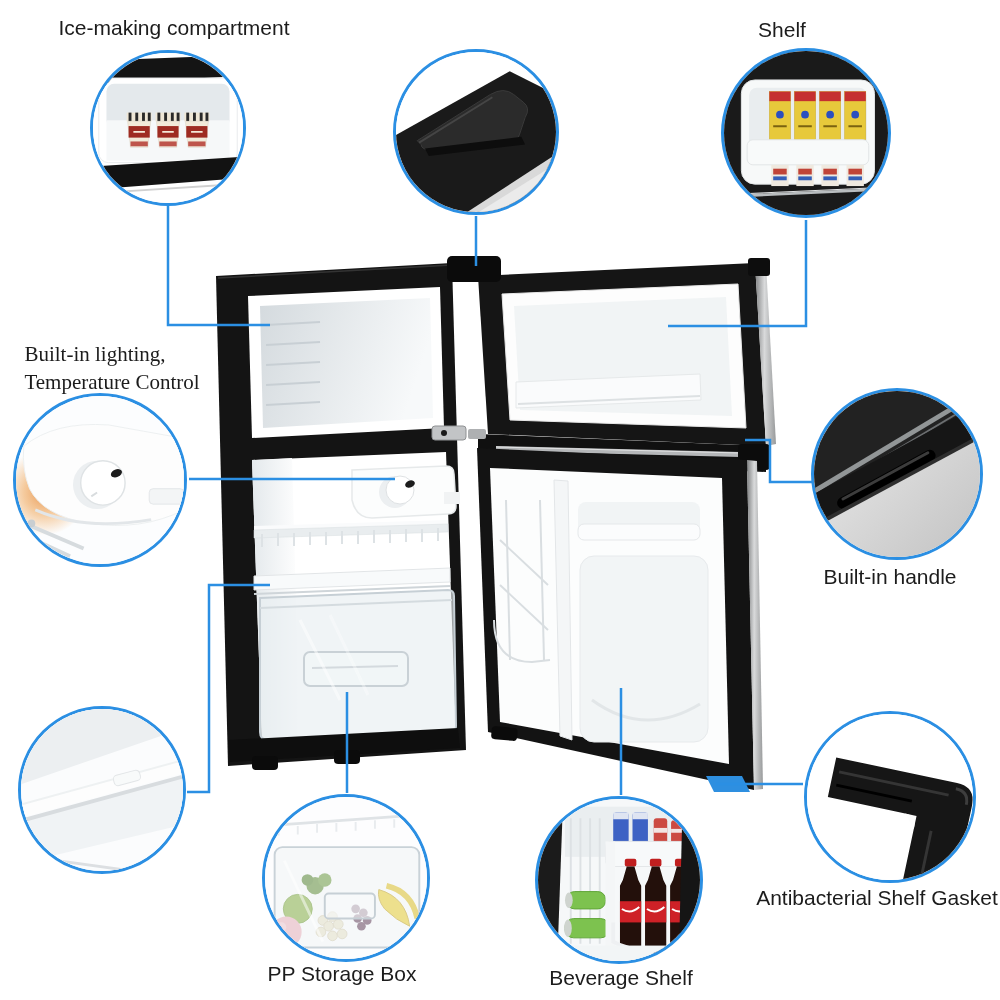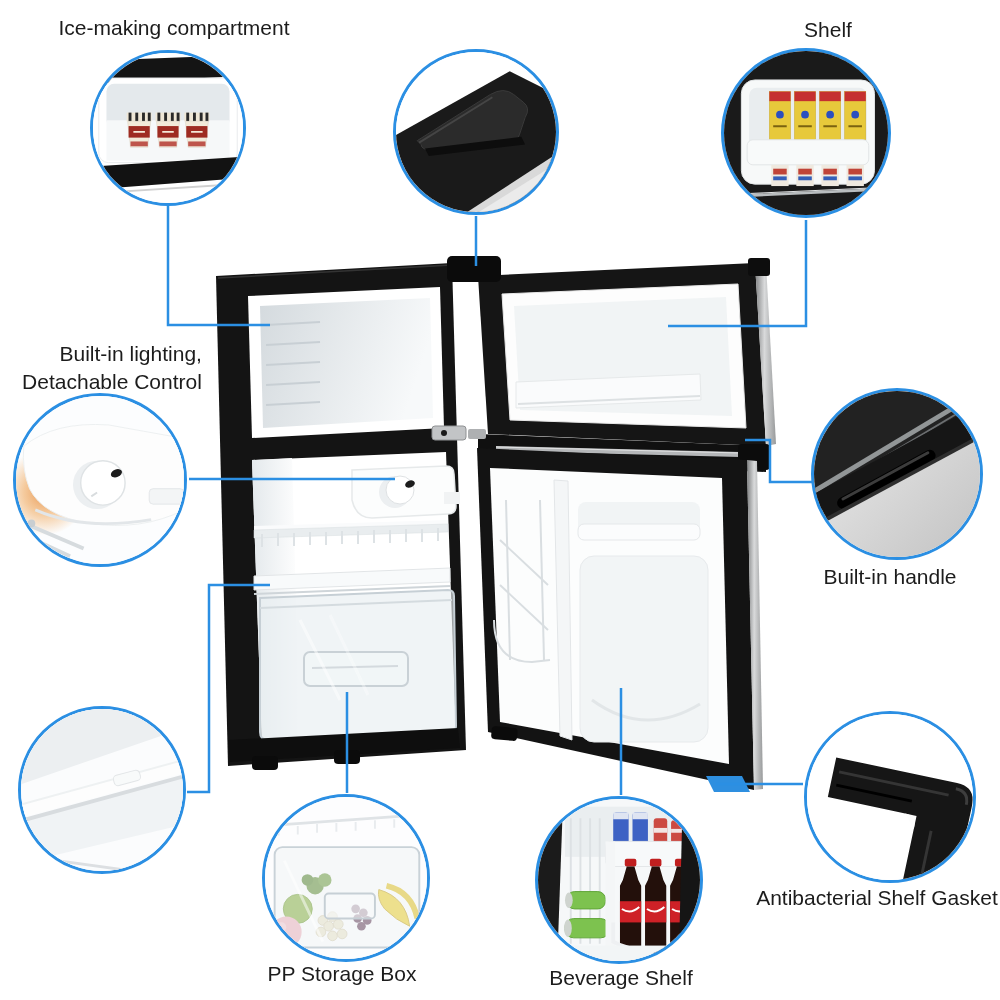--- a/index.html
+++ b/index.html
@@ -4,21 +4,21 @@
 <style>
   html,body{margin:0;padding:0;background:#ffffff;}
   .canvas{position:relative;width:1000px;height:1000px;background:#ffffff;overflow:hidden;
           font-family:"Liberation Sans",sans-serif;}
   .diagram-svg{position:absolute;left:0;top:0;z-index:1;}
   .callout{position:absolute;border:3px solid #2b8fe3;border-radius:50%;background:#fff;
            overflow:hidden;box-sizing:border-box;z-index:2;}
   .callout svg{display:block;width:100%;height:100%;}
   .label{position:absolute;color:#1c1c1c;font-size:21px;white-space:nowrap;
          transform:translateX(-50%);z-index:3;}
-  .label.two-line{text-align:right;line-height:28px;}
+  .label.two-line{text-align:left;line-height:28px;font-family:Liberation Serif, serif;}
 </style>
 </head>
 <body>
 
 <div class="canvas">
 
   <svg class="diagram-svg" width="1000" height="1000" viewBox="0 0 1000 1000">
     <defs>
       <linearGradient id="gSteel" x1="0" y1="0" x2="1" y2="0">
         <stop offset="0" stop-color="#7f8182"></stop>
@@ -449,23 +449,23 @@
         <path d="M24,72 H140" stroke="#353535" stroke-width="3" fill="none"></path>
         <path d="M130,112 V172" stroke="#353535" stroke-width="3" fill="none"></path>
         <path d="M24,86 H104" stroke="#000000" stroke-width="3" fill="none"></path>
         <path d="M146,64 Q160,64 160,78" stroke="#3d3d3d" stroke-width="3" fill="none"></path>
         <polygon points="100,100 112,100 112,114" fill="#fdfdfd"></polygon>
       </g>
     </svg>
   </div>
 
   <div class="label" style="left:174px;top:16px;">Ice-making compartment</div>
-  <div class="label" style="left:828px;top:18px;">Shelf</div>
+  <div class="label" style="left:782px;top:18px;">Shelf</div>
   <div class="label two-line" style="left:112px;top:340px;">
     <span style="display:block;">Built-in lighting,</span>
-    <span style="display:block;">Detachable Control</span>
+    <span style="display:block;">Temperature Control</span>
   </div>
   <div class="label" style="left:890px;top:565px;">Built-in handle</div>
   <div class="label" style="left:342px;top:962px;">PP Storage Box</div>
   <div class="label" style="left:621px;top:966px;text-align:center;">Beverage Shelf</div>
   <div class="label" style="left:877px;top:886px;">Antibacterial Shelf Gasket</div>
 
 </div>
 
 </body></html>

